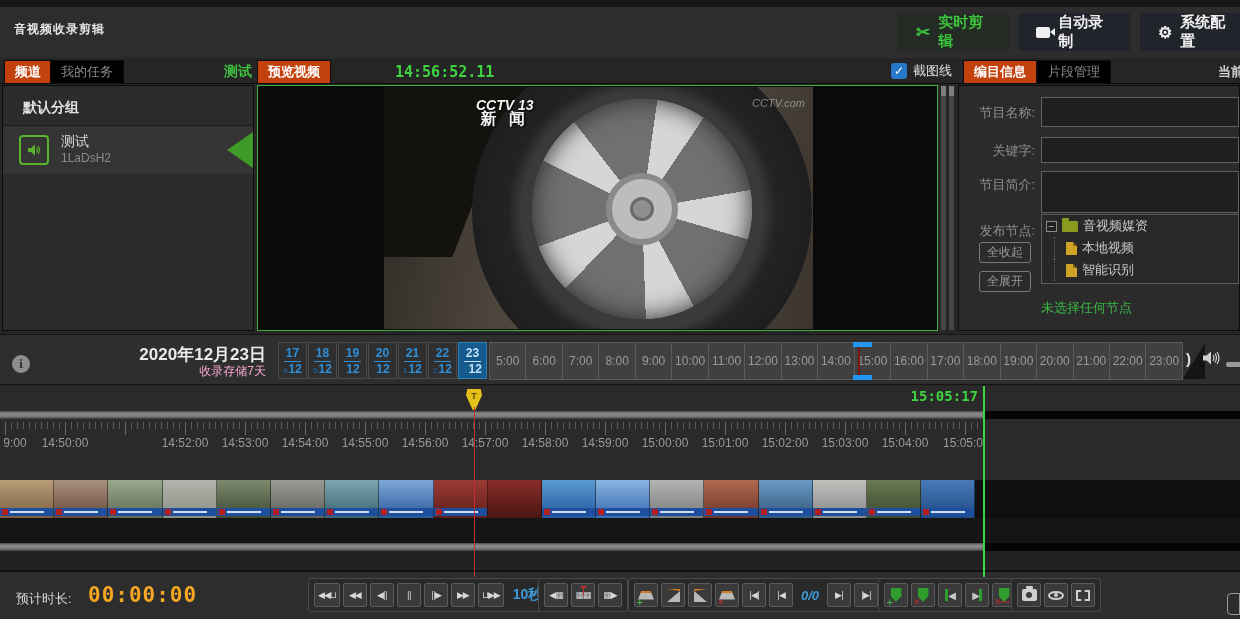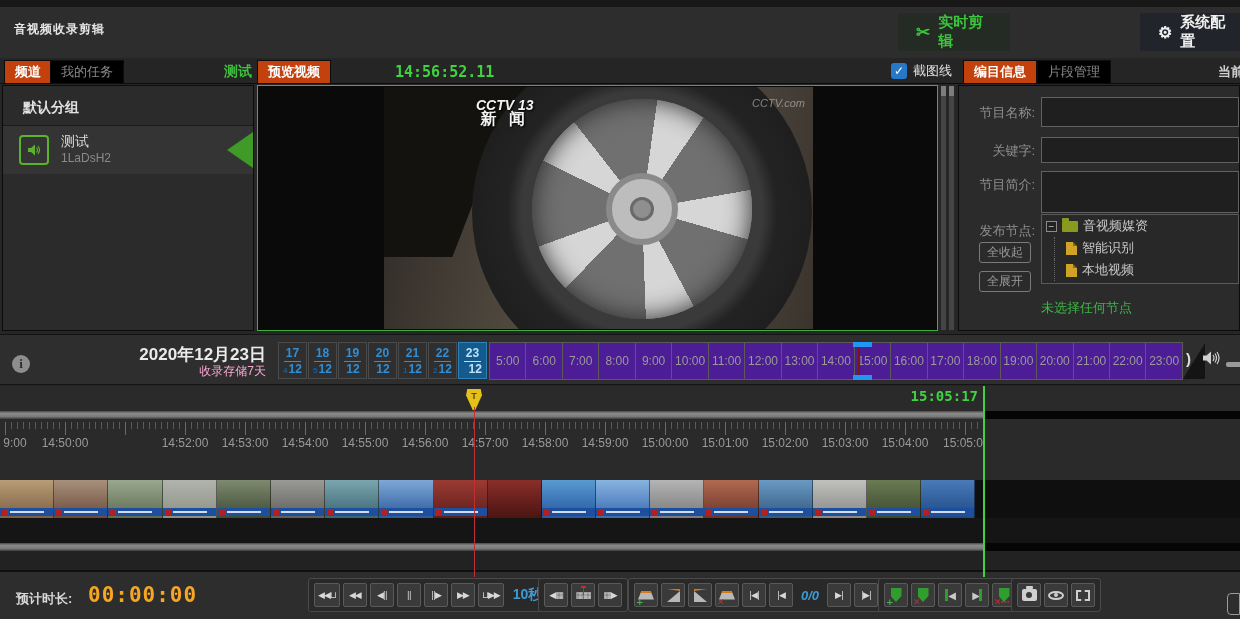--- a/index.html
+++ b/index.html
@@ -93,21 +93,21 @@
   .info { left:12px; top:20px; width:18px; height:18px; border-radius:50%; background:#8e8e8e; color:#2d2d2d; font-weight:bold; font-size:13px; text-align:center; line-height:18px; font-family:"Liberation Serif",serif; }
   #date-main { left:0; top:8px; width:266px; text-align:right; font-size:17px; font-weight:bold; color:#eaeaea; }
   #date-sub { left:0; top:28px; width:266px; text-align:right; font-size:12px; color:#f9a8d4; }
   #date-strip { left:278px; top:7px; display:flex; gap:1px; }
   .date-cell { width:29px; height:37px; background:#2f2f2f; border:1px solid #4a4a4a; text-align:center; cursor:pointer; }
   .date-cell .d { display:inline-block; font-size:12px; font-weight:bold; color:#2e8fd8; border-bottom:1px solid #2e8fd8; padding:0 2px 1px; }
   .date-cell .m { display:block; font-size:12px; font-weight:bold; color:#2e8fd8; line-height:14px; }
   .date-cell .m i { font-style:normal; font-size:8px; color:#1d5c94; margin-right:1px; }
   .date-cell.selected { background:#155a8c; border-color:#2e82b8; }
   .date-cell.selected .d, .date-cell.selected .m { color:#bfe0f8; border-color:#bfe0f8; }
-  #hour-strip { left:489px; top:7px; width:694px; height:38px; border:1px solid #5a5a5a; background:#4c1d95; display:flex; }
+  #hour-strip { left:489px; top:7px; width:694px; height:38px; border:1px solid #5a5a5a; background:#404040; display:flex; }
   .hour-cell { flex:1; border-right:1px solid #5a5a5a; color:#9a9a9a; font-size:12px; display:flex; align-items:center; justify-content:center; cursor:pointer; }
   .hour-cell:last-child { border-right:none; }
   #sel-top { left:853px; top:7px; width:19px; height:5px; background:#2196f3; }
   #sel-bot { left:853px; top:40px; width:19px; height:5px; background:#2196f3; }
   #sel-line { left:858px; top:12px; width:2px; height:28px; background:#7a1616; }
   #wedge { left:1183px; top:8px; width:22px; height:36px; background:#141414; clip-path:polygon(0 100%,100% 0,100% 100%); }
   #wedge-mark { left:1186px; top:15px; color:#e0e0e0; font-size:15px; font-weight:bold; }
   #speaker { left:1202px; top:15px; }
   #volbar { left:1226px; top:27px; width:16px; height:5px; background:#9a9a9a; border-radius:2px; }
 
@@ -139,21 +139,21 @@
   #lowstrip { left:0; top:33px; width:1240px; height:19px; background:#222; }
 
   
   #redline  { left:474px; top:407px; width:1px; height:163px; background:#c03030; }
   #greenline{ left:983px; top:386px; width:2px; height:184px; background:#3fd43f; }
   #redtick  { left:474px; top:570px; width:1px; height:7px; background:#c03030; }
   #greentick{ left:983px; top:570px; width:2px; height:7px; background:#3fd43f; }
 
   
   #footer { left:0; top:570px; width:1240px; height:49px; background:#2d2d2d; border-top:2px solid #101010; }
-  #dur-label { left:16px; top:18px; font-size:13px; color:#d8d8d8;font-weight:bold; }
+  #dur-label { left:16px; top:18px; font-size:13px; color:#d8d8d8; }
   #dur-value { left:88px; top:11px; font-family:"DejaVu Sans Mono",monospace; font-size:21px; font-weight:bold; color:#f5a623; letter-spacing:1px; }
   .bgroup { position:absolute; top:6px; height:34px; border:1px solid #4a4a4a; border-radius:3px; background:#292929; display:flex; align-items:center; gap:3px; padding:0 5px; }
   #g-transport { left:308px; } #g-strip { left:538px; } #g-segment { left:628px; } #g-marker { left:878px; } #g-tools { left:1011px; }
   .tbtn { position:relative; min-width:24px; height:24px; background:#3a3a3a; border:1px solid #5a5a5a; border-radius:2px; color:#d8d8d8; font-size:9px; letter-spacing:-1px; display:flex; align-items:center; justify-content:center; cursor:pointer; padding:0 3px; font-family:"DejaVu Sans",sans-serif; }
   .speed { color:#3d9bd8; font-size:14px; font-weight:bold; margin:0 6px; }
   .counter { color:#3d9bd8; font-size:13px; font-weight:bold; margin:0 5px; font-style:italic; }
   .redpin { position:absolute; left:50%; top:2px; width:1px; height:9px; background:#c03030; }
   .redpin::before { content:""; position:absolute; left:-2px; top:0; width:5px; height:2px; background:#c03030; }
   .sh-trap { width:16px; height:9px; background:#b8b8b8; border-top:2px solid #d07c1e; clip-path:polygon(22% 0,78% 0,100% 100%,0 100%); }
   .sh-tri-in { width:0; height:0; border-bottom:11px solid #b8b8b8; border-left:13px solid transparent; border-top:2px solid #d07c1e; }
@@ -176,20 +176,24 @@
 
 <div id="app">
 
   <div class="abs" id="topstrip"></div>
   <div class="abs" id="header">
     <div class="abs" id="app-title">音视频收录剪辑</div>
     <div class="abs hbtn" id="btn-realtime">
       <span class="scissors">✂</span>
       <span>实时剪辑</span>
     </div>
+    <div class="abs hbtn" id="btn-record">
+      <span class="icon-camrec"></span>
+      <span>自动录制</span>
+    </div>
     <div class="abs hbtn" id="btn-config">
       <span class="gear">⚙</span>
       <span>系统配置</span>
     </div>
   </div>
 
   <div class="abs" id="tabrow">
     <div class="tab active" id="tab-channel">频道</div>
     <div class="tab" id="tab-mytasks">我的任务</div>
     <div class="abs" id="left-badge">测试</div>
@@ -248,25 +252,25 @@
     <button class="tgl" id="btn-collapse">全收起</button>
     <button class="tgl" id="btn-expand">全展开</button>
     <div class="abs" id="tree">
       <div class="trow">
         <span class="minusbox">−</span>
         <span class="folder"></span>
         <span>音视频媒资</span>
       </div>
       <div class="trow child">
         <span class="file"></span>
-        <span>智能识别</span>
+        <span>本地视频</span>
       </div>
       <div class="trow child">
         <span class="file"></span>
-        <span>本地视频</span>
+        <span>智能识别</span>
       </div>
     </div>
     <div class="abs" id="no-node">未选择任何节点</div>
   </div>
 
   <div class="abs" id="datebar">
     <div class="abs info">i</div>
     <div class="abs" id="date-main">2020年12月23日</div>
     <div class="abs" id="date-sub">收录存储7天</div>
     <div class="abs" id="date-strip">

